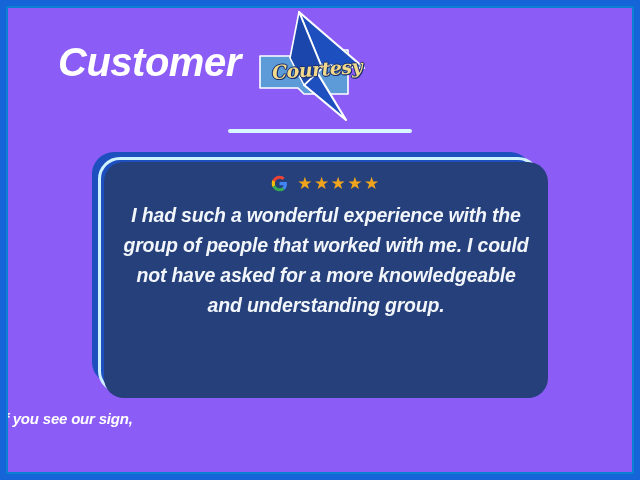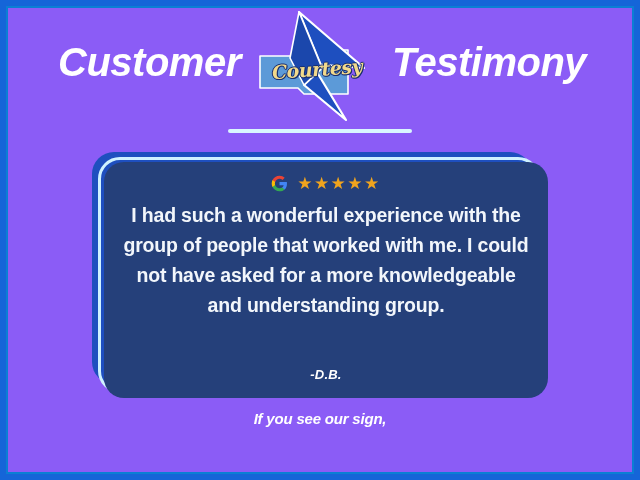--- a/index.html
+++ b/index.html
@@ -163,20 +163,21 @@
 
   .quote {
     position: absolute;
     left: 16px;
     top: 38px;
     width: 412px;
     text-align: center;
     color: #F2F6FB;
     font-size: 19.5px;
     font-weight: 700;
+    font-style: italic;
     line-height: 30px;
     letter-spacing: -0.2px;
   }
 
   .attribution {
     position: absolute;
     left: 0;
     top: 205px;
     width: 444px;
     text-align: center;
@@ -186,41 +187,39 @@
     font-style: italic;
     letter-spacing: 0.2px;
   }
 
   
   .tagline {
     position: absolute;
     left: 0;
     top: 408px;
     width: 640px;
-    text-align: center;
     color: #FFFFFF;
     font-size: 15px;
     font-weight: 700;
     font-style: italic;
     line-height: 21px;
     letter-spacing: -0.2px;
     z-index: 10;
   }
 </style>
 </head>
 <body>
 
 <div class="poster">
 
   <div class="frame-border-inner"></div>
   <div class="frame-border"></div>
 
   <div class="header">
     <div class="title-word title-left">Customer</div>
-    <div class="title-word title-right">Testimony</div>
   </div>
 
   <div class="logo">
     <svg width="136" height="120" viewBox="0 0 136 120">
 
       <path d="M8 50 L46 50 L52 44 L96 44 L96 88 L52 88 L46 82 L8 82 Z" fill="#5C9AD8" stroke="#FFFFFF" stroke-width="1.6" stroke-linejoin="round"></path>
 
       <path d="M47 6 L112 62 L60 58 L94 114 L52 79 L70 62 Z" fill="#1E4FBF" stroke="#FFFFFF" stroke-width="2.2" stroke-linejoin="round"></path>
       <path d="M47 6 L70 62 L52 79 L38 52 Z" fill="#1B47AC" stroke="#FFFFFF" stroke-width="1.6" stroke-linejoin="round"></path>
     </svg>
@@ -239,21 +238,20 @@
           <path fill="#4285F4" d="M45.1 24.5c0-1.6-.14-3.14-.41-4.63H24v8.76h11.83c-.51 2.75-2.06 5.08-4.39 6.64v5.52h7.11c4.16-3.83 6.55-9.47 6.55-16.29z"></path>
           <path fill="#34A853" d="M24 46c5.94 0 10.92-1.97 14.56-5.33l-7.11-5.52c-1.97 1.32-4.49 2.1-7.45 2.1-5.73 0-10.58-3.87-12.31-9.07H4.34v5.7C7.96 41.07 15.4 46 24 46z"></path>
           <path fill="#FBBC05" d="M11.69 28.18c-.44-1.32-.69-2.73-.69-4.18s.25-2.86.69-4.18v-5.7H4.34A21.99 21.99 0 0 0 2 24c0 3.55.85 6.91 2.34 9.88l7.35-5.7z"></path>
           <path fill="#EA4335" d="M24 10.75c3.23 0 6.13 1.11 8.41 3.29l6.31-6.31C34.91 4.18 29.93 2 24 2 15.4 2 7.96 6.93 4.34 14.12l7.35 5.7c1.73-5.2 6.58-9.07 12.31-9.07z"></path>
         </svg>
         <div class="stars">★★★★★</div>
       </div>
 
       <div class="quote">I had such a wonderful experience with the group of people that worked with me. I could not have asked for a more knowledgeable and understanding group.</div>
 
-      <div class="attribution">-D.B.</div>
     </div>
   </div>
 
   <div class="tagline">
     <div>If you see our sign,</div>
   </div>
 
 </div>
 
 </body></html>

